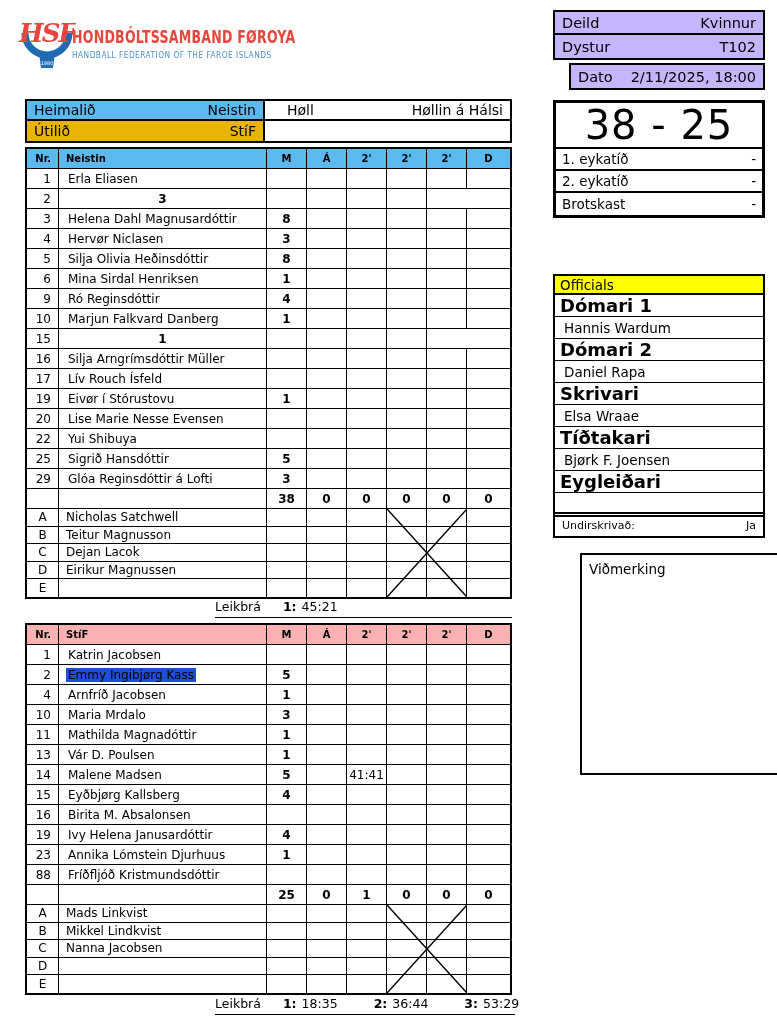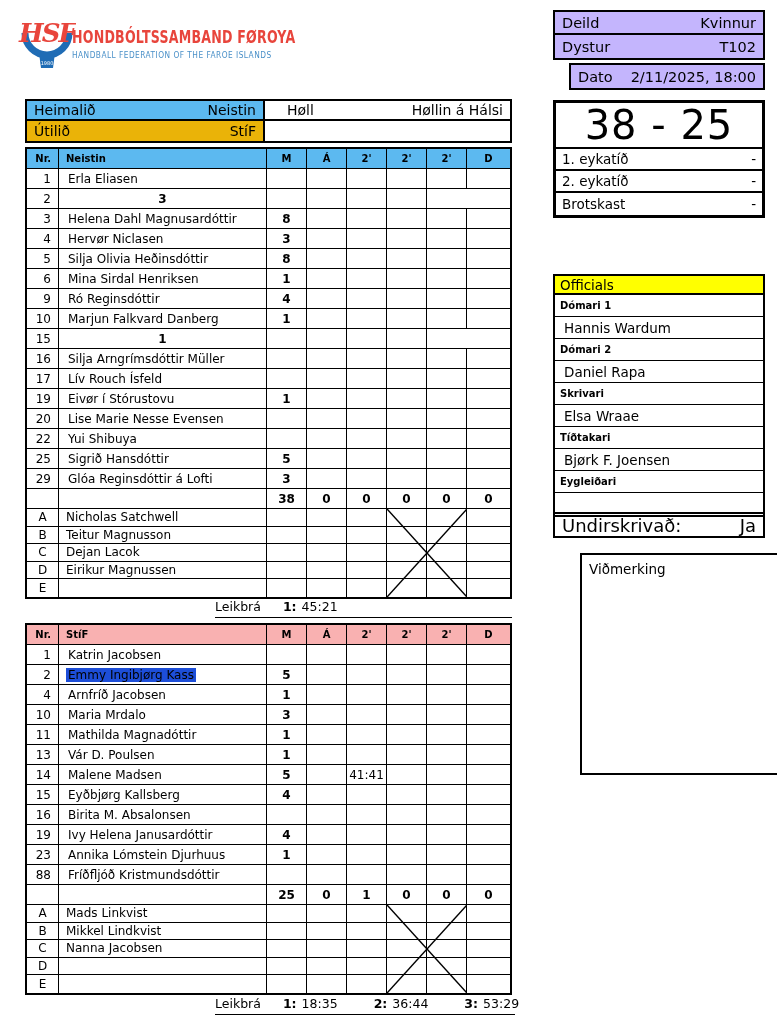--- a/index.html
+++ b/index.html
@@ -76,28 +76,28 @@
   .score-big { height:46px; display:flex; align-items:center; justify-content:center;
                font-size:40px; letter-spacing:1px; border-bottom:2.5px solid #000; }
   .score-row { height:22px; display:flex; justify-content:space-between; align-items:center;
                padding:0 6px; font-size:13.5px; border-bottom:2px solid #000; }
   .score-rows .score-row:last-child { border-bottom:none; }
 
   .officials-box { position:absolute; left:553px; top:258px; width:212px; border:2px solid #000;margin-top:16px; }
   .off-title { height:19px; background:#ffff00; display:flex; align-items:center;
                padding:0 5px; font-size:13.5px; border-bottom:2px solid #000; }
   .off-role { height:22px; font-weight:bold; border-bottom:1.5px solid #000;
-              padding:0 5px; display:flex; align-items:center; font-size:10px; }
+              padding:0 5px; display:flex; align-items:center; font-size:18px; }
   .off-name { height:22px; border-bottom:1.5px solid #000; padding:0 9px;
               display:flex; align-items:center; font-size:13.5px; }
   .off-rows > :last-child { border-bottom:none; }
 
   .signed-box { position:absolute; left:553px; top:512px; width:212px; height:26px;
                 border:2px solid #000; display:flex; justify-content:space-between;
-                align-items:center; padding:0 7px; font-size:18px; }
+                align-items:center; padding:0 7px; font-size:11px; }
   .remarks-box { position:absolute; left:580px; top:553px; width:212px; height:222px;
                  border:2px solid #000; font-size:13.5px; padding:6px 7px; }
 </style>
 </head>
 <body>
 
 <div class="page">
 
   <div class="logo">
     <svg width="58" height="64" viewBox="0 0 58 64">

